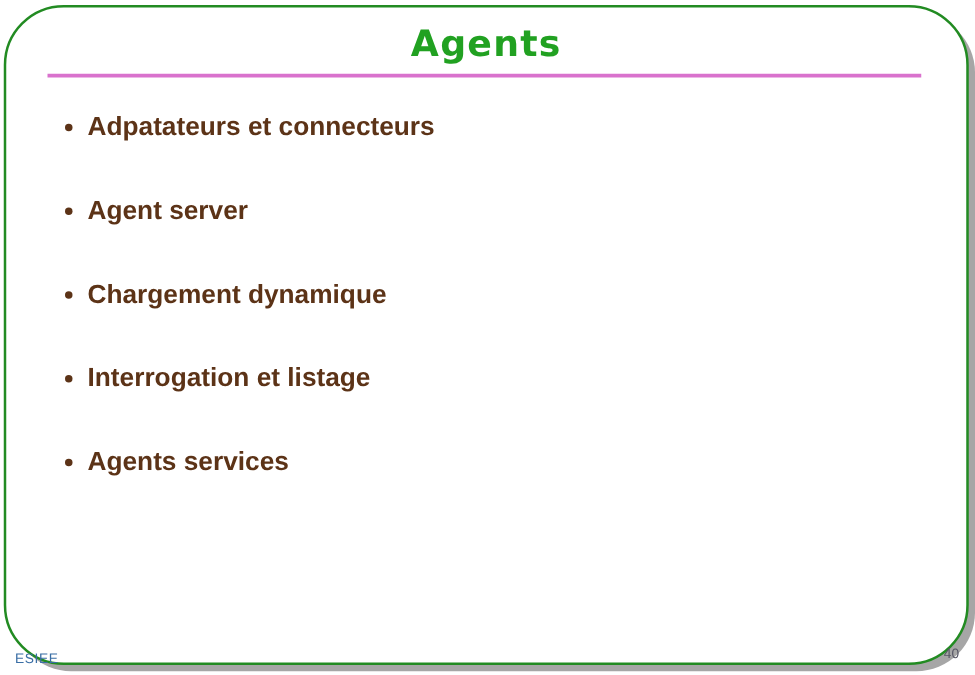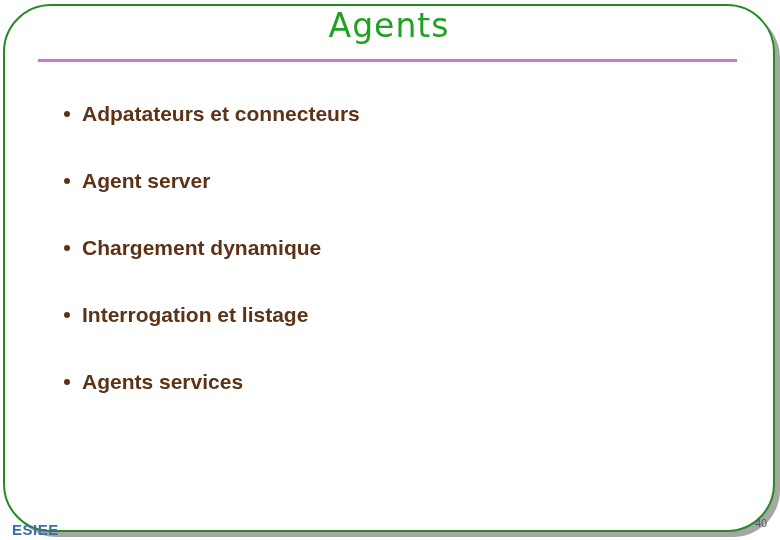--- a/index.html
+++ b/index.html
@@ -24,37 +24,38 @@
     position:absolute;
     left:3px;top:4px;
     width:768px;height:524px;
     background:#ffffff;
     border:2.5px solid var(--border-green,#228b22);
     border-radius:48px;
     box-shadow:6px 6px 0 -1px var(--shadow-gray,#a6a6a6);
   }
   .title{
     margin:0;
+    padding-top:12px;
     text-align:center;
     font-family:"DejaVu Sans", sans-serif;
-    font-size:33px;
-    font-weight:normal;
+    font-size:29px;
+    font-weight:bold;
     letter-spacing:1px;
     color:var(--title-green,#21a121);
   }
   .rule{
     position:absolute;
     left:33px;top:53px;
     width:699px;height:3px;
     background:var(--rule-pink,#d972cd);
   }
   .bullets{
     position:absolute;
     left:45px;top:84px;
-    margin:12px;padding:0;
+    margin:0;padding:0;
     list-style:none;
     width:660px;
   }
   .bullets li{
     position:relative;
     padding-left:20px;
     margin-bottom:43px;
     font-size:21px;
     line-height:24px;
     font-weight:bold;
@@ -63,22 +64,22 @@
   .dot{
     position:absolute;
     left:2px;top:9px;
     width:6px;height:6px;
     border-radius:50%;
     background:var(--text-brown,#5c3317);
   }
   .footer-left{
     position:absolute;
     left:12px;top:521px;
-    font-size:15px;
-    font-weight:bold;
+    font-size:11px;
+    font-weight:normal;
     letter-spacing:0.5px;
     color:var(--footer-blue,#3a6ea5);
     z-index:3;
   }
   .page-number{
     position:absolute;
     left:755px;top:517px;
     font-size:11px;
     color:var(--page-number-gray,#565664);
     z-index:3;

